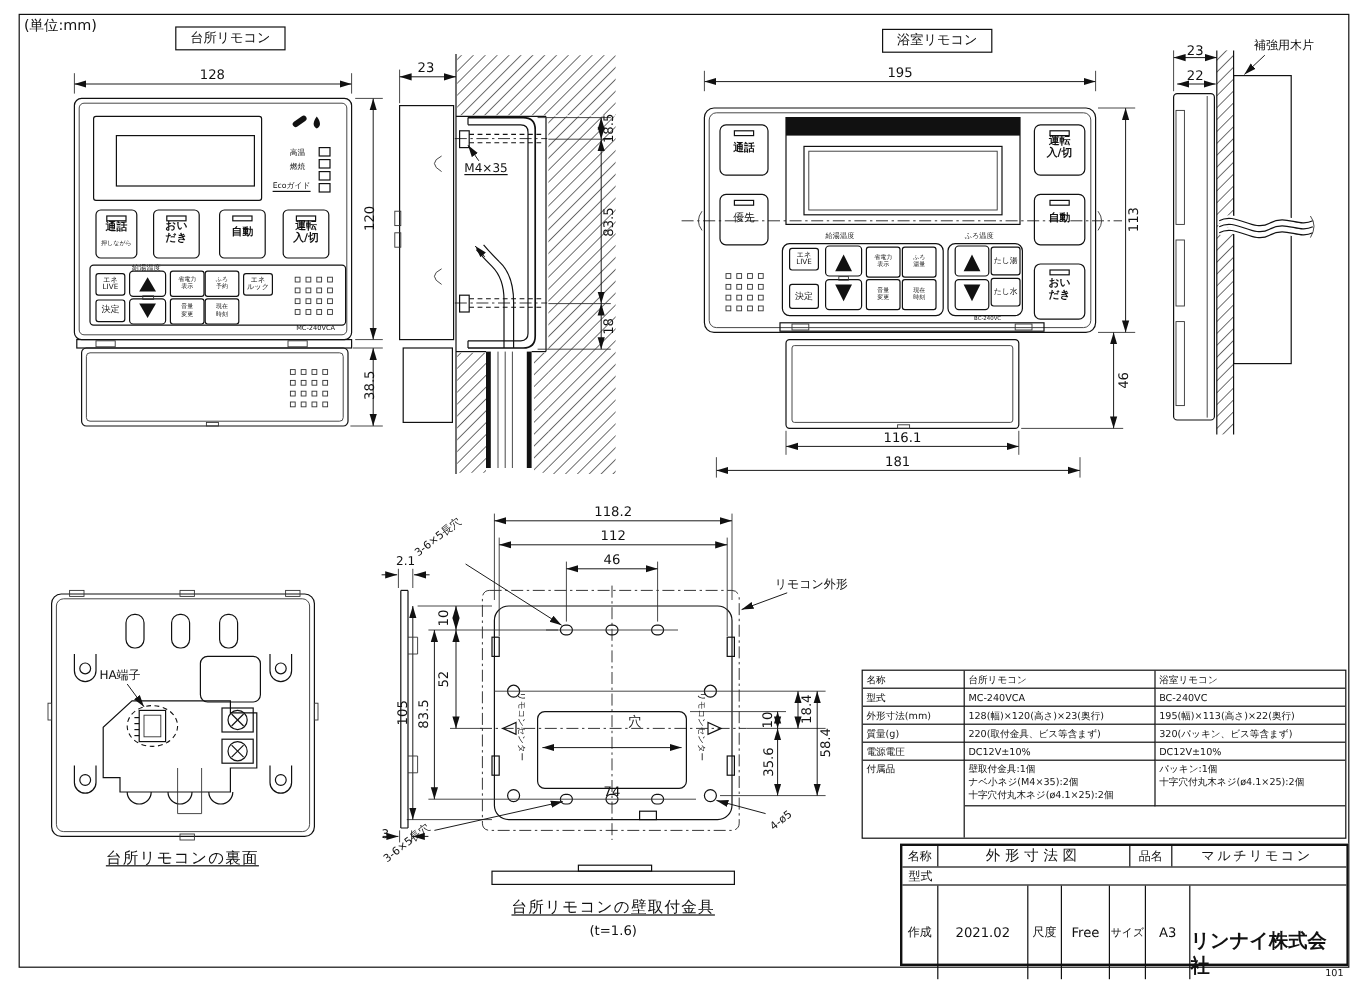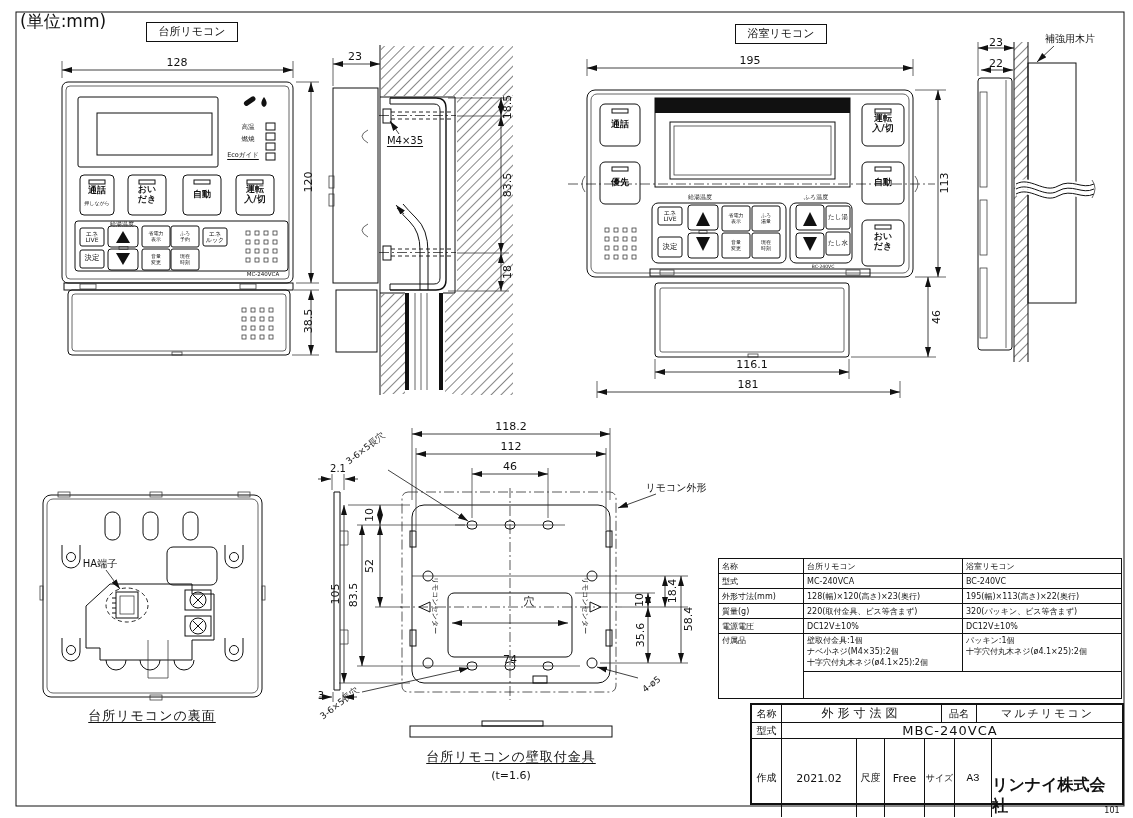--- a/index.html
+++ b/index.html
@@ -401,21 +401,21 @@
         <line x1="343" y1="692" x2="343" y2="702" class="thin"></line>
     <line x1="319" y1="697" x2="332" y2="697" class="dim" marker-end="url(#ar)"></line>
     <line x1="357" y1="697" x2="344" y2="697" class="dim" marker-end="url(#ar)"></line>
 
     <rect x="410" y="726" width="202" height="11" class="ln"></rect>
     <rect x="482" y="721" width="61" height="5" class="ln"></rect>
   </g>
 </svg>
 
 <div>
-  <div class="lbl left" style="left:20px;top:14px;width:100px;height:14px;font-size:17px;">(単位:mm)</div>
+  <div class="lbl left" style="left:20px;top:14px;width:100px;height:14px;font-size:12px;">(単位:mm)</div>
   <div class="lbl" style="left:1098px;top:806px;width:28px;height:10px;font-size:8px;">101</div>
 
   <div class="lbl box" style="left:146px;top:22px;width:90px;height:18px;font-size:11px;">台所リモコン</div>
   <div class="lbl" style="left:147px;top:57px;width:60px;height:12px;font-size:11px;">128</div>
   <div class="lbl rot" style="left:289px;top:176px;width:40px;height:12px;font-size:11px;">120</div>
   <div class="lbl rot" style="left:289px;top:315px;width:40px;height:12px;font-size:11px;">38.5</div>
   <div class="lbl" style="left:234px;top:124px;width:28px;height:8px;font-size:6.5px;">高温</div>
   <div class="lbl" style="left:234px;top:136px;width:28px;height:8px;font-size:6.5px;">燃焼</div>
   <div class="lbl und" style="left:222px;top:152px;width:42px;height:8px;font-size:6.5px;">Ecoガイド</div>
   <div class="lbl" style="left:79px;top:185px;width:36px;height:11px;font-size:9px;font-weight:bold;">通話</div>
@@ -447,21 +447,21 @@
   <div class="lbl rot" style="left:488px;top:179px;width:40px;height:12px;font-size:11px;">83.5</div>
   <div class="lbl rot" style="left:488px;top:266px;width:40px;height:12px;font-size:11px;">18</div>
 
   <div class="lbl box" style="left:735px;top:24px;width:90px;height:18px;font-size:11px;">浴室リモコン</div>
   <div class="lbl" style="left:720px;top:55px;width:60px;height:12px;font-size:11px;">195</div>
   <div class="lbl rot" style="left:925px;top:177px;width:40px;height:12px;font-size:11px;">113</div>
   <div class="lbl rot" style="left:917px;top:311px;width:40px;height:12px;font-size:11px;">46</div>
   <div class="lbl" style="left:722px;top:359px;width:60px;height:12px;font-size:11px;">116.1</div>
   <div class="lbl" style="left:718px;top:379px;width:60px;height:12px;font-size:11px;">181</div>
   <div class="lbl" style="left:602px;top:119px;width:36px;height:12px;font-size:9px;font-weight:bold;">通話</div>
-  <div class="lbl" style="left:602px;top:177px;width:36px;height:12px;font-size:9px;font-weight:bold;">優先</div>
+  <div class="lbl" style="left:602px;top:177px;width:36px;height:12px;font-size:9px;font-weight:normal;">優先</div>
   <div class="lbl" style="left:865px;top:112px;width:36px;height:24px;font-size:9px;font-weight:bold;">運転
 入/切</div>
   <div class="lbl" style="left:865px;top:177px;width:36px;height:12px;font-size:9px;font-weight:bold;">自動</div>
   <div class="lbl" style="left:865px;top:230px;width:36px;height:24px;font-size:9px;font-weight:bold;">おい
 だき</div>
   <div class="lbl" style="left:668px;top:193px;width:64px;height:9px;font-size:6px;">給湯温度</div>
   <div class="lbl" style="left:786px;top:193px;width:60px;height:9px;font-size:6px;">ふろ温度</div>
   <div class="lbl" style="left:658px;top:208px;width:24px;height:16px;font-size:6px;">エネ
 LIVE</div>
   <div class="lbl" style="left:658px;top:241px;width:24px;height:12px;font-size:7.5px;">決定</div>
@@ -535,26 +535,25 @@
 
 <div id="tblock">
   <div class="tbrow" style="grid-template-columns:30px 160px 35px 141px;">
     <div class="tbc">名称</div>
     <div class="tbc" style="font-size:12px;letter-spacing:4px;">外形寸法図</div>
     <div class="tbc">品名</div>
     <div class="tbc" style="font-size:11px;letter-spacing:2px;">マルチリモコン</div>
   </div>
   <div class="tbrow" style="grid-template-columns:30px 336px;">
     <div class="tbc">型式</div>
-    <div class="tbc" style="font-size:13px;letter-spacing:1px;">MBC-240VCA</div>
   </div>
   <div class="tbrow" style="grid-template-columns:30px 75px 28px 40px 30px 37px 126px;">
     <div class="tbc">作成</div>
     <div class="tbc" style="font-size:11px;text-align:center;">2021.02</div>
     <div class="tbc">尺度</div>
     <div class="tbc" style="font-size:11px;">Free</div>
     <div class="tbc" style="font-size:9px;">サイズ</div>
-    <div class="tbc" style="font-size:11px;font-family:Liberation Mono, monospace;">A3</div>
+    <div class="tbc" style="font-size:11px;">A3</div>
     <div class="tbc" style="font-size:16px;font-weight:bold;margin-top:36px;">リンナイ株式会社</div>
   </div>
 </div>
 
 </div>
 
 </body></html>

